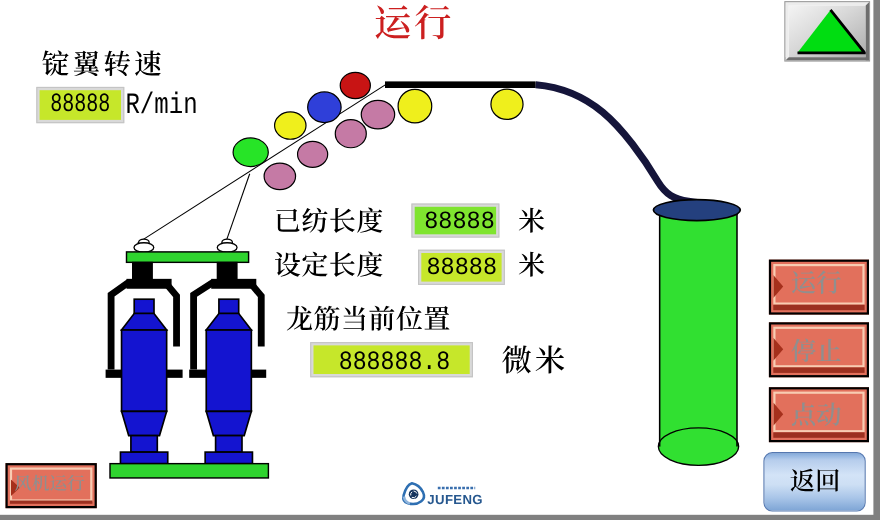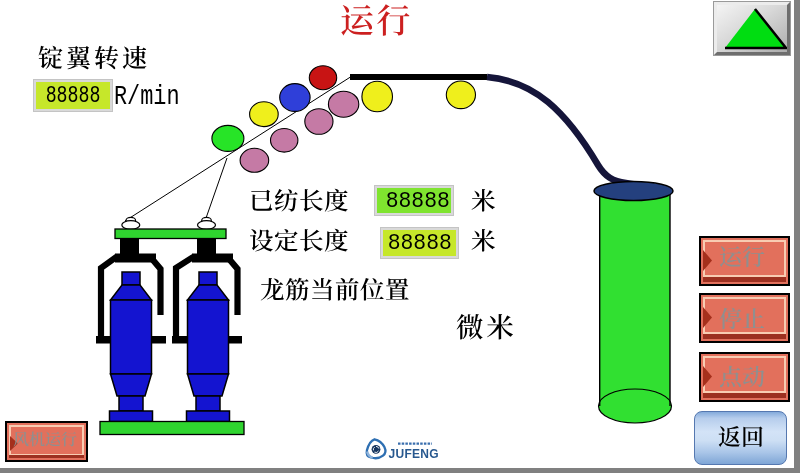--- a/index.html
+++ b/index.html
@@ -159,20 +159,25 @@
       <use href="#g14" transform="translate(0,880) scale(1,-1)"></use>
     </svg>
 <svg style="position:absolute;left:260px;top:276.5px" width="149.4" height="24.5" viewBox="0 0 6100 1000" fill="#000">
       <use href="#g27" transform="translate(0,880) scale(1,-1)"></use>
       <use href="#g13" transform="translate(1020,880) scale(1,-1)"></use>
       <use href="#g8" transform="translate(2040,880) scale(1,-1)"></use>
       <use href="#g2" transform="translate(3060,880) scale(1,-1)"></use>
       <use href="#g0" transform="translate(4080,880) scale(1,-1)"></use>
       <use href="#g16" transform="translate(5100,880) scale(1,-1)"></use>
     </svg>
+<div class="frame" style="left:282px;top:311px;width:146px;height:30px;">
+      <div class="field" style="background:#C6E72A;padding-left:5px;">
+        <span style="font-size:24px;transform:scaleX(0.88);position:relative;top:2px">888888.8</span>
+      </div>
+    </div>
 <svg style="position:absolute;left:455.5px;top:313px" width="57.8" height="27.5" viewBox="0 0 2100 1000" fill="#000">
       <use href="#g9" transform="translate(0,880) scale(1,-1)"></use>
       <use href="#g14" transform="translate(1100,880) scale(1,-1)"></use>
     </svg>
 <div class="rbtn" style="top:236px;">
       <div class="hi"></div>
       <div class="dk"></div>
       <svg width="12" height="24" style="position:absolute;left:2px;top:12px">
         <polygon points="0,0 0,21 9,10.5" fill="#A5301C"></polygon>
       </svg>

